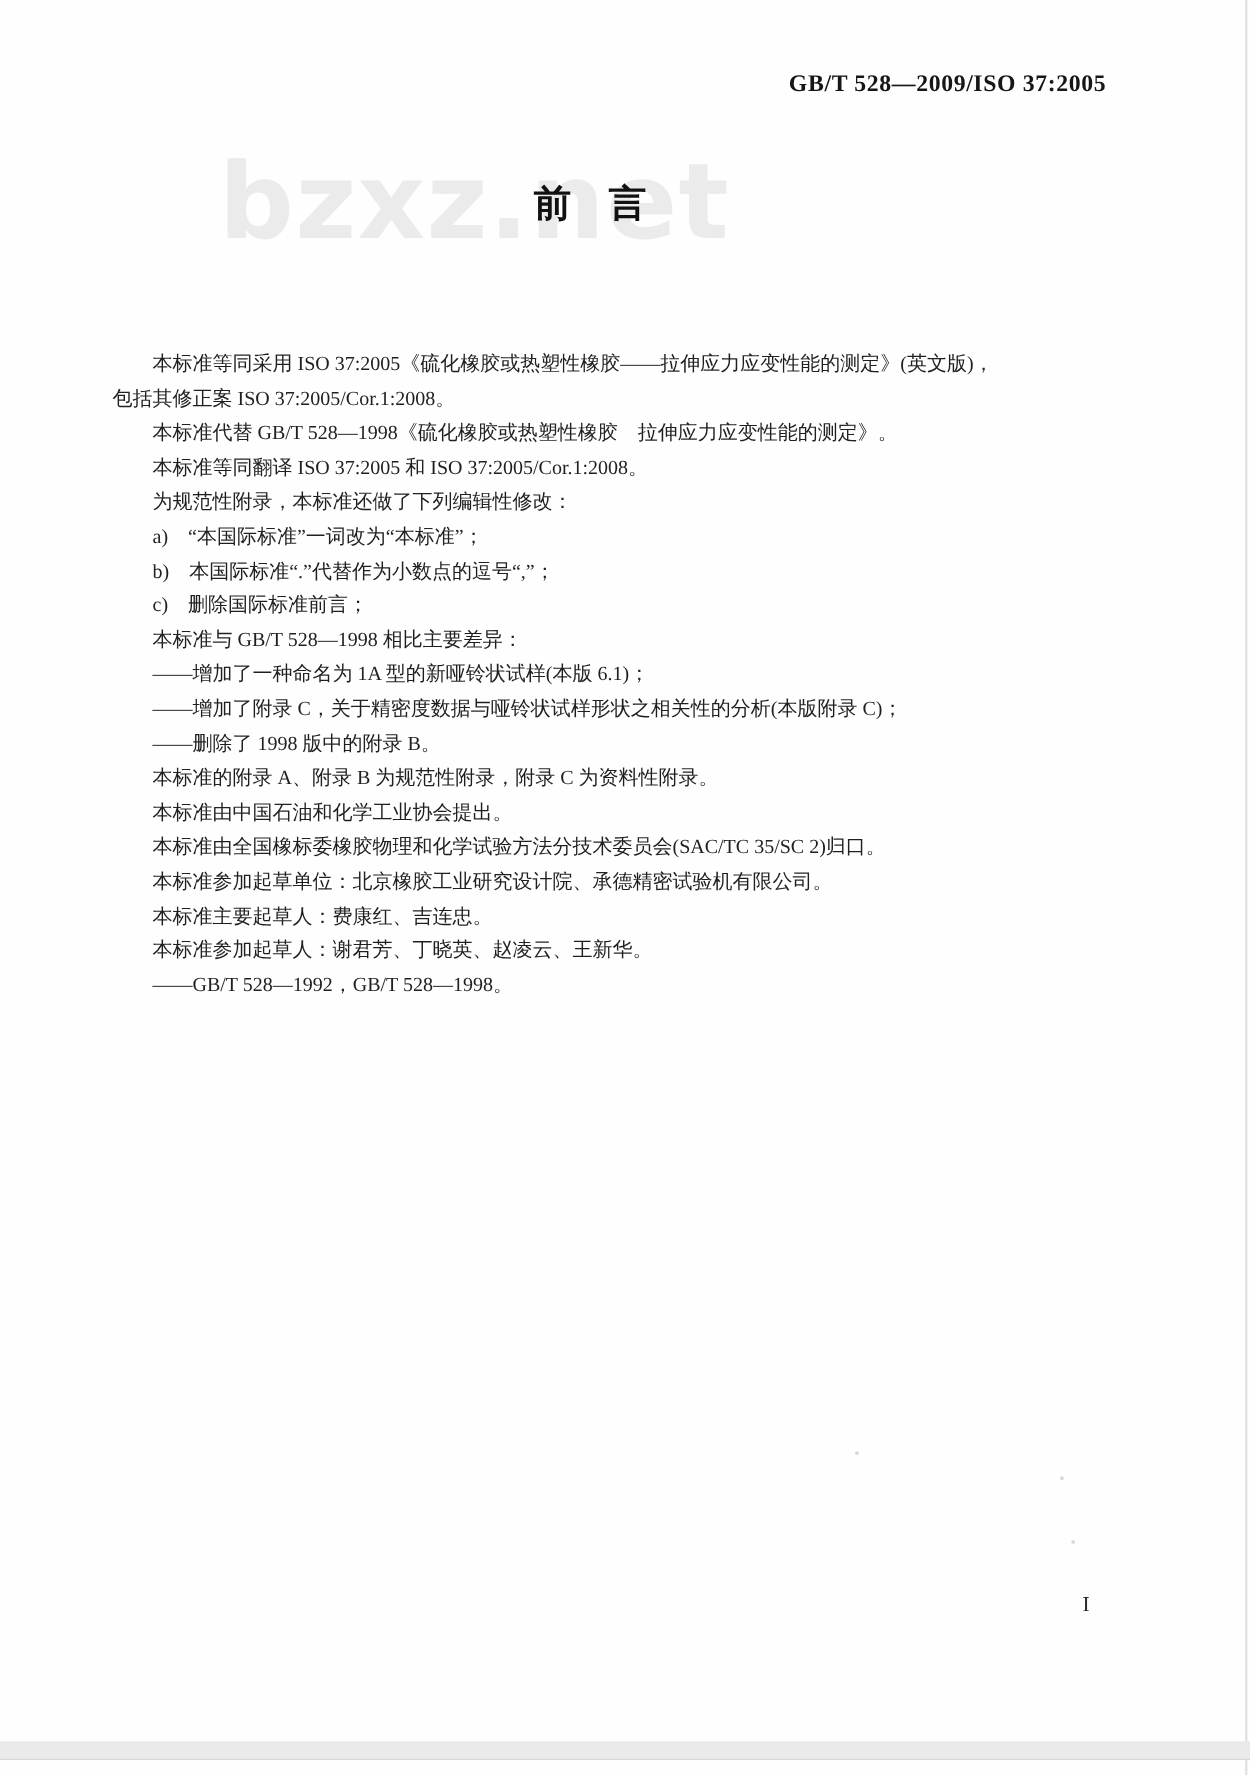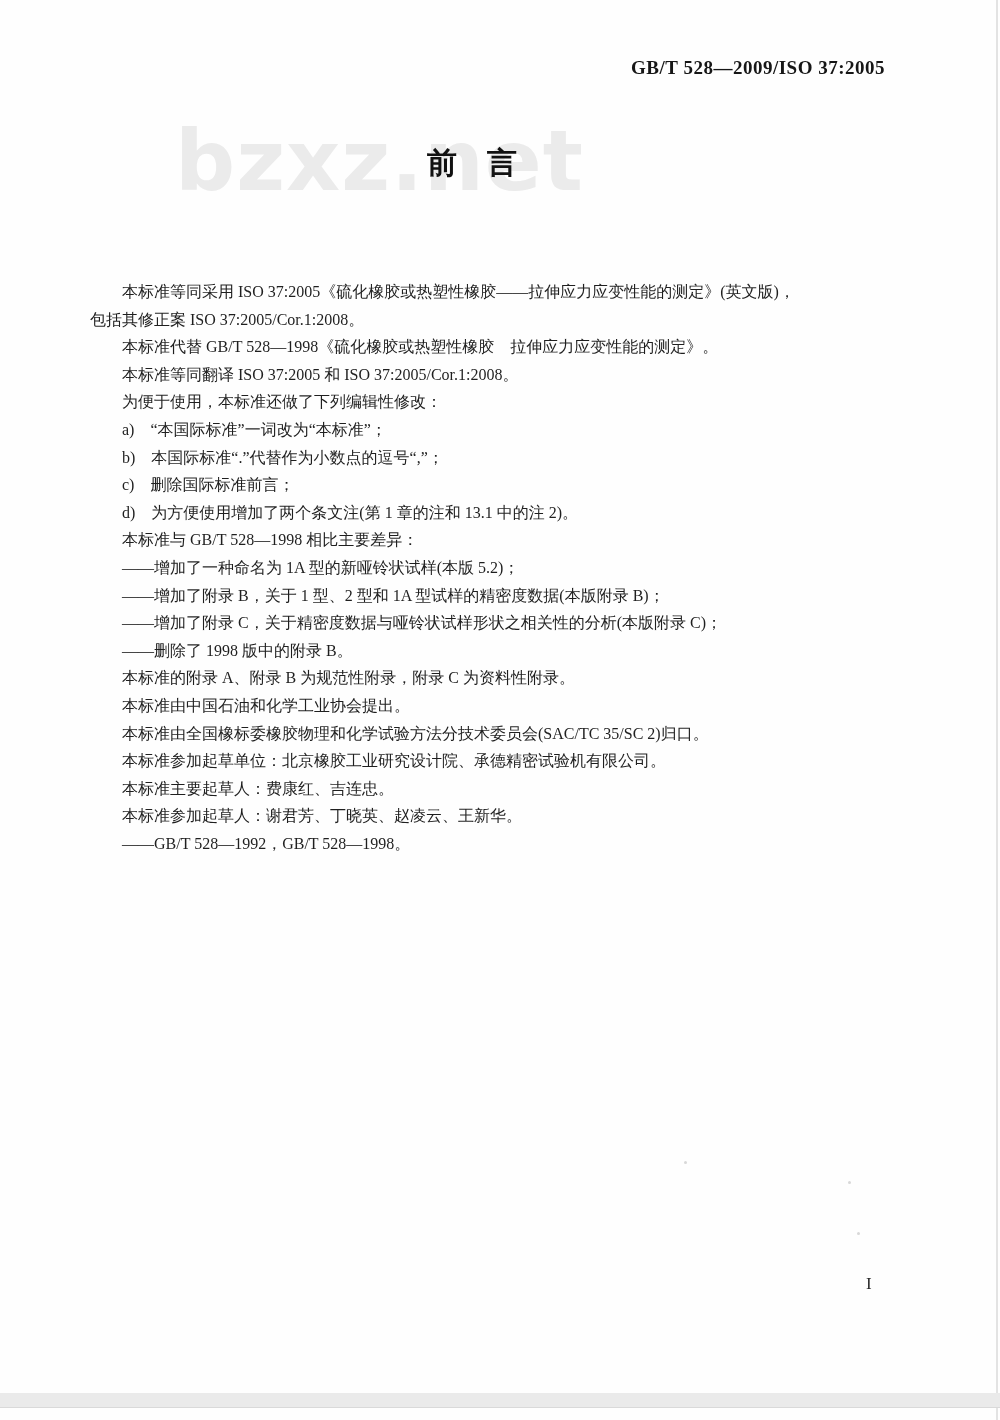--- a/index.html
+++ b/index.html
@@ -116,28 +116,26 @@
 
   <div class="doc-code">GB/T 528—2009/ISO 37:2005</div>
 
   <h1 class="doc-title">前　言</h1>
 
   <div class="body-text">
     <div class="line indent">本标准等同采用 ISO 37:2005《硫化橡胶或热塑性橡胶——拉伸应力应变性能的测定》(英文版)，</div>
     <div class="line">包括其修正案 ISO 37:2005/Cor.1:2008。</div>
     <div class="line indent">本标准代替 GB/T 528—1998《硫化橡胶或热塑性橡胶　拉伸应力应变性能的测定》。</div>
     <div class="line indent">本标准等同翻译 ISO 37:2005 和 ISO 37:2005/Cor.1:2008。</div>
-    <div class="line indent">为便于使用，本标准还做了下列编辑性修改：</div>
+    <div class="line indent">为规范性附录，本标准还做了下列编辑性修改：</div>
     <div class="line indent">a)　“本国际标准”一词改为“本标准”；</div>
     <div class="line indent">b)　本国际标准“.”代替作为小数点的逗号“,”；</div>
     <div class="line indent">c)　删除国际标准前言；</div>
-    <div class="line indent">d)　为方便使用增加了两个条文注(第 1 章的注和 13.1 中的注 2)。</div>
     <div class="line indent">本标准与 GB/T 528—1998 相比主要差异：</div>
-    <div class="line indent">——增加了一种命名为 1A 型的新哑铃状试样(本版 5.2)；</div>
-    <div class="line indent">——增加了附录 B，关于 1 型、2 型和 1A 型试样的精密度数据(本版附录 B)；</div>
+    <div class="line indent">——增加了一种命名为 1A 型的新哑铃状试样(本版 6.1)；</div>
     <div class="line indent">——增加了附录 C，关于精密度数据与哑铃状试样形状之相关性的分析(本版附录 C)；</div>
     <div class="line indent">——删除了 1998 版中的附录 B。</div>
     <div class="line indent">本标准的附录 A、附录 B 为规范性附录，附录 C 为资料性附录。</div>
     <div class="line indent">本标准由中国石油和化学工业协会提出。</div>
     <div class="line indent">本标准由全国橡标委橡胶物理和化学试验方法分技术委员会(SAC/TC 35/SC 2)归口。</div>
     <div class="line indent">本标准参加起草单位：北京橡胶工业研究设计院、承德精密试验机有限公司。</div>
     <div class="line indent">本标准主要起草人：费康红、吉连忠。</div>
     <div class="line indent">本标准参加起草人：谢君芳、丁晓英、赵凌云、王新华。</div>
     <div class="line indent">——GB/T 528—1992，GB/T 528—1998。</div>
   </div>

